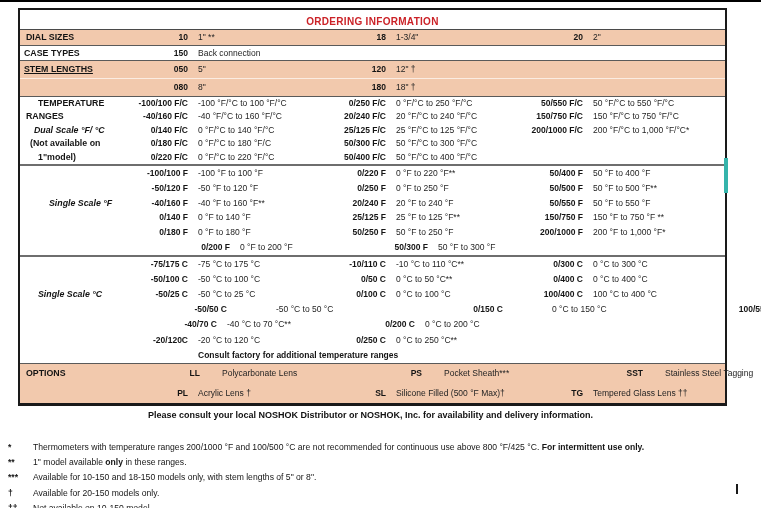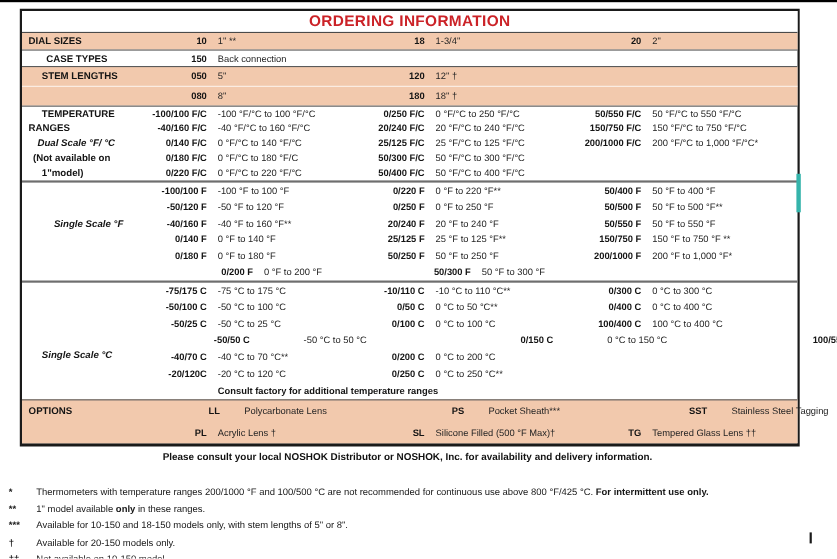--- a/index.html
+++ b/index.html
@@ -7,21 +7,21 @@
     --red:#cb2227;
     --teal:#35b4ab;
     --ink:#141414;
   }
   html,body{margin:0;padding:0;}
   body{font-family:"Liberation Sans",sans-serif;background:#fff;}
   .page{position:relative;width:761px;height:508px;background:#fff;overflow:hidden;}
   .topline{position:absolute;top:0;left:0;width:761px;height:2px;background:#000;}
   .otable{position:absolute;left:18px;top:8px;width:705px;border:2px solid #1a1a1a;border-bottom-width:3px;background:#fff;}
   .title-row{height:19px;line-height:19px;text-align:center;border-bottom:1px solid #4a4a4a;background:#fff;}
-  .title-row span{color:var(--red);font-weight:bold;font-size:14px;letter-spacing:.3px;}
+  .title-row span{color:var(--red);font-weight:bold;font-size:10px;letter-spacing:.3px;}
   .t-block{position:relative;}
   .bg-peach{background:var(--peach);}
   .sep1{border-top:1px solid #5a5a5a;}
   .sep2{border-top:2px solid #6e6e6e;}
   .t-line{display:grid;grid-template-columns:100px 68px 122px 76px 131px 66px 142px;white-space:nowrap;overflow:visible;}
   .t-line.innersep{border-top:1px solid rgba(255,255,255,.65);}
   .lbl{font-weight:bold;font-size:8.8px;color:var(--ink);padding-left:6px;overflow:visible;}
   .lbl.it{font-style:italic;}
   .c{text-align:right;font-weight:bold;font-size:8.5px;color:var(--ink);}
   .d{padding-left:10px;font-size:8.5px;color:#242424;}
@@ -51,32 +51,32 @@
             <span class="c">10</span>
             <span class="d">1" **</span>
             <span class="c">18</span>
             <span class="d">1-3/4"</span>
             <span class="c">20</span>
             <span class="d">2"</span>
           </div>
         </div>
         <div class="t-block sep1">
           <div class="t-line" style="line-height: 14px; height: 14px;">
-            <span class="lbl" style="padding-left: 22px;">CASE TYPES</span>
+            <span class="lbl" style="padding-left: 4px;">CASE TYPES</span>
             <span class="c">150</span>
             <span class="d">Back connection</span>
             <span class="c"></span>
             <span class="d"></span>
             <span class="c"></span>
             <span class="d"></span>
           </div>
         </div>
         <div class="t-block bg-peach sep1">
           <div class="t-line" style="line-height: 17px; height: 17px;">
-            <span class="lbl" style="padding-left: 18px;">STEM LENGTHS</span>
+            <span class="lbl" style="padding-left: 4px; text-decoration: underline;">STEM LENGTHS</span>
             <span class="c">050</span>
             <span class="d">5"</span>
             <span class="c">120</span>
             <span class="d">12" †</span>
             <span class="c"></span>
             <span class="d"></span>
           </div>
           <div class="t-line innersep" style="line-height: 17px; height: 17px;">
             <span class="lbl"></span>
             <span class="c">080</span>
@@ -203,38 +203,38 @@
           <div class="t-line" style="line-height: 15.2px; height: 15.2px;">
             <span class="lbl"></span>
             <span class="c">-50/100 C</span>
             <span class="d">-50 °C to 100 °C</span>
             <span class="c">0/50 C</span>
             <span class="d">0 °C to 50 °C**</span>
             <span class="c">0/400 C</span>
             <span class="d">0 °C to 400 °C</span>
           </div>
           <div class="t-line" style="line-height: 15.2px; height: 15.2px;">
-            <span class="lbl it" style="padding-left: 18px; margin-top: 28px;">Single Scale °C</span>
+            <span class="lbl it" style="padding-left: 18px;">Single Scale °C</span>
             <span class="c">-50/25 C</span>
             <span class="d">-50 °C to 25 °C</span>
             <span class="c">0/100 C</span>
             <span class="d">0 °C to 100 °C</span>
             <span class="c">100/400 C</span>
             <span class="d">100 °C to 400 °C</span>
           </div>
           <div class="t-line" style="line-height: 15.2px; height: 15.2px; gap: 39px;">
             <span class="lbl"></span>
             <span class="c">-50/50 C</span>
             <span class="d">-50 °C to 50 °C</span>
             <span class="c">0/150 C</span>
             <span class="d">0 °C to 150 °C</span>
             <span class="c">100/550 C</span>
             <span class="d">100 °C to 550 °C*</span>
           </div>
-          <div class="t-line" style="line-height: 15.2px; height: 15.2px;">
+          <div class="t-line" style="line-height: 15.2px; height: 15.2px; margin-left: 29px;">
             <span class="lbl"></span>
             <span class="c">-40/70 C</span>
             <span class="d">-40 °C to 70 °C**</span>
             <span class="c">0/200 C</span>
             <span class="d">0 °C to 200 °C</span>
             <span class="c"></span>
             <span class="d"></span>
           </div>
           <div class="t-line" style="line-height: 15.2px; height: 15.2px;">
             <span class="lbl"></span>

